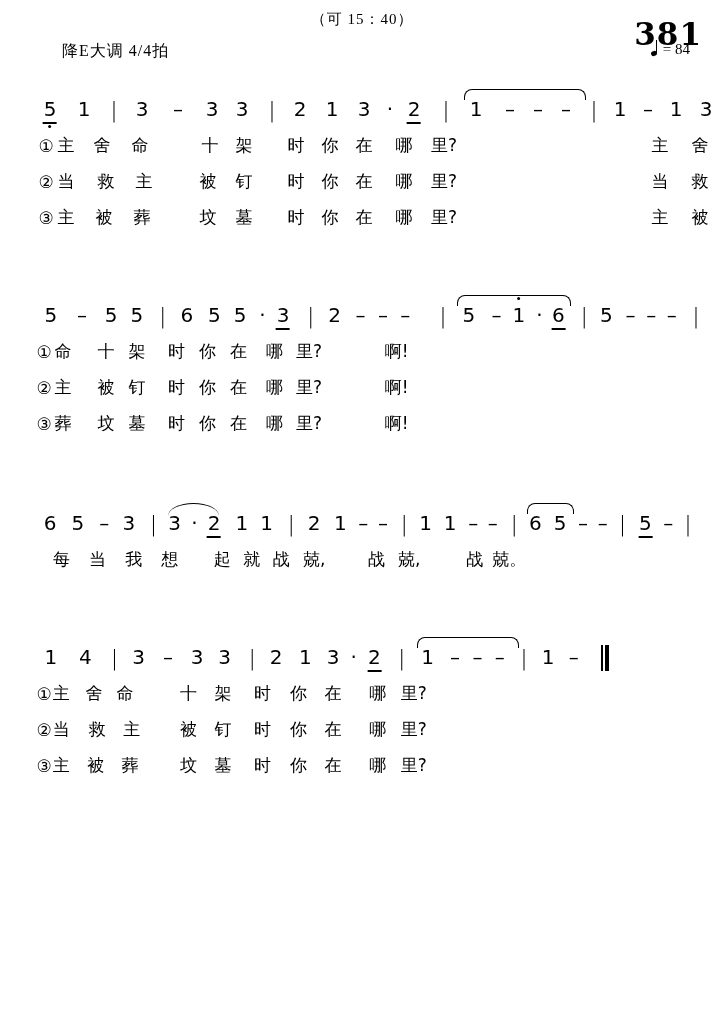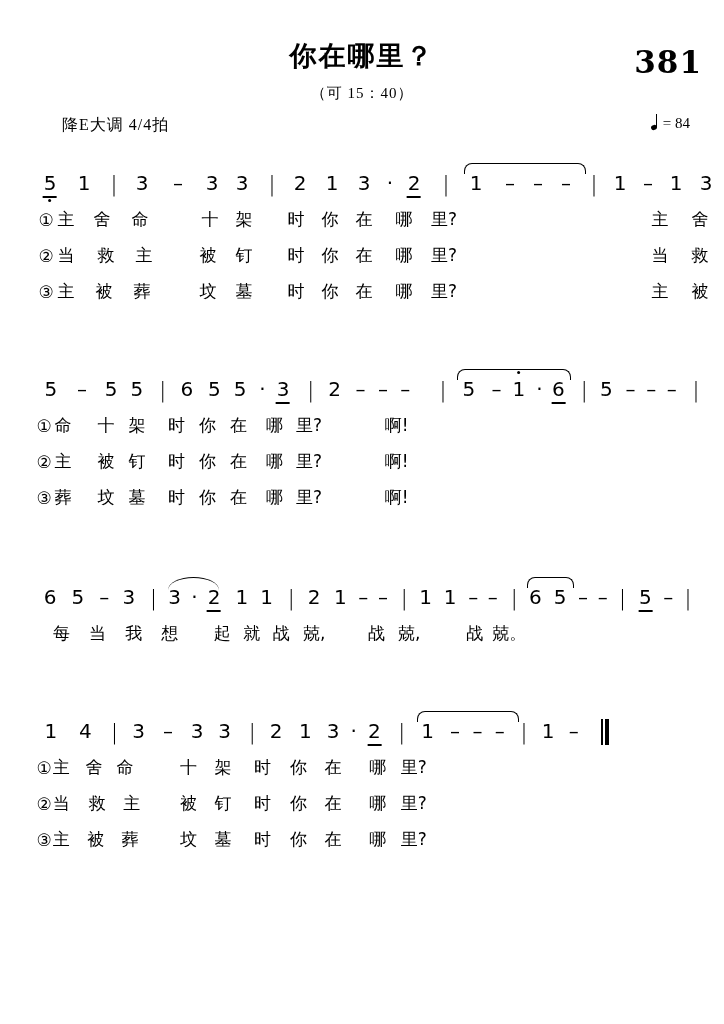--- a/index.html
+++ b/index.html
@@ -202,21 +202,20 @@
     font-size: 17px;
   }
 </style>
 </head>
 <body>
 
 <div class="page">
 
   <div class="page-number">381</div>
 
-  <div class="song-title">你在哪里？</div>
 
   <div class="subtitle">（可 15：40）</div>
 
   <div class="meta-row">
     <div class="meta-key">降E大调  4/4拍</div>
     <div class="meta-tempo">
       <span class="tempo-note">
         <span class="head"></span><span class="stem"></span>
       </span>
       <span>= 84</span>

